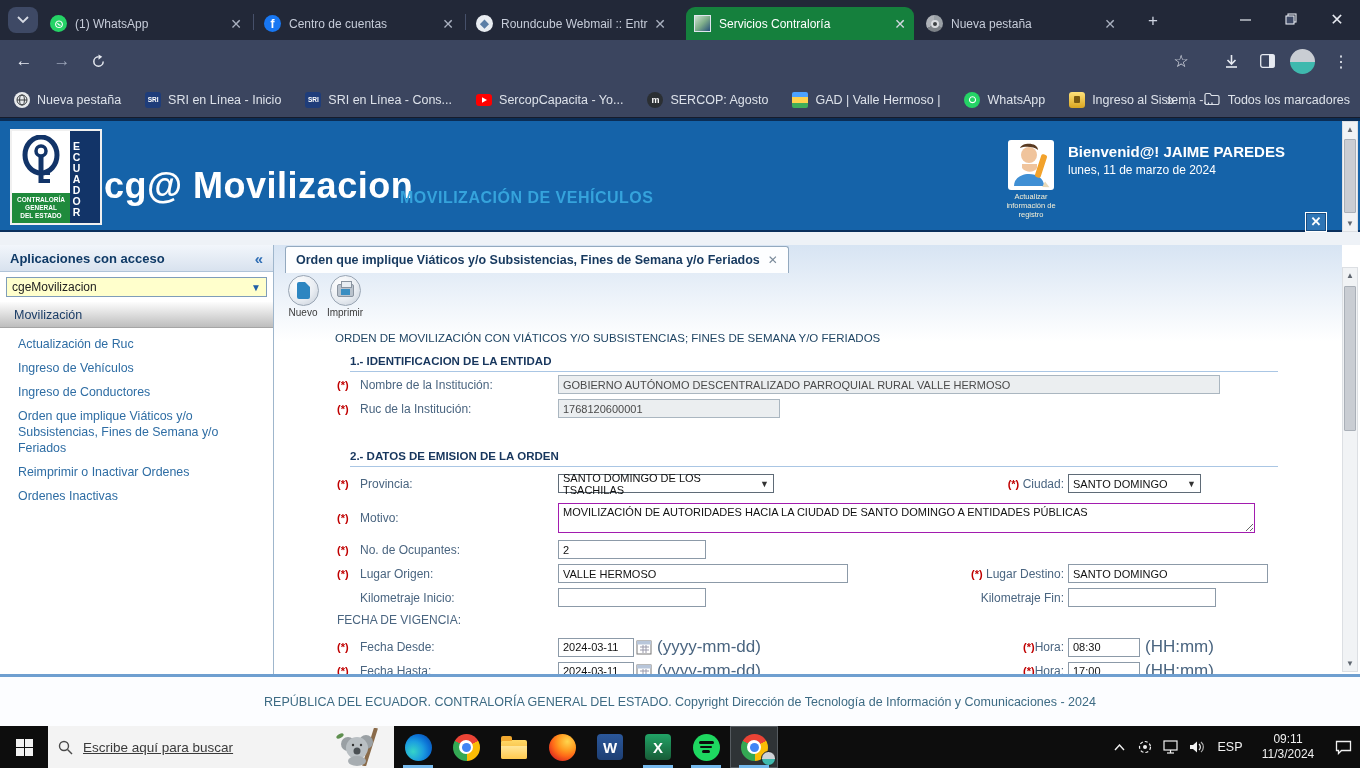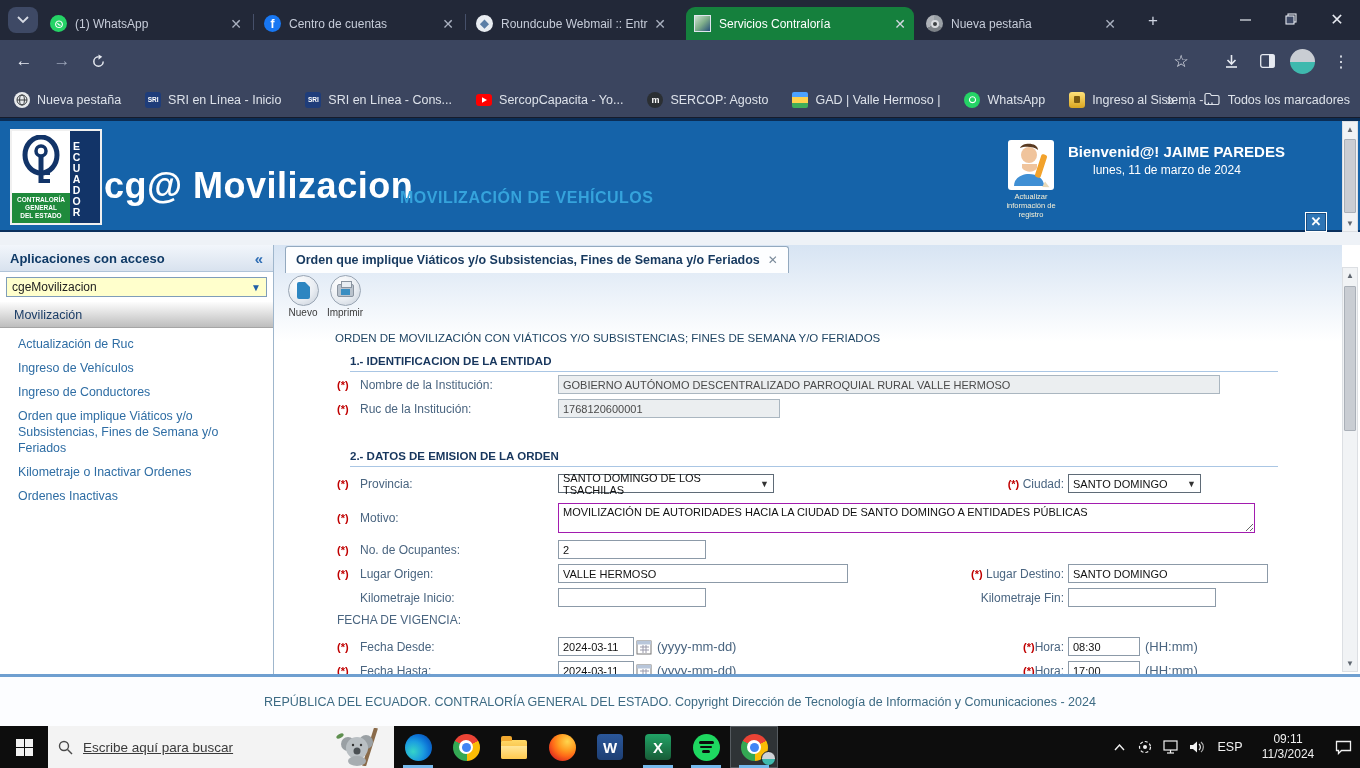--- a/index.html
+++ b/index.html
@@ -44,21 +44,21 @@
   .logo { position:absolute; left:10px; top:8px; width:92px; height:96px; background:#123468; border:2px solid #f0f0f0; display:flex; }
   .logo-left { width:58px; display:flex; flex-direction:column; }
   .logo-mono { height:62px; background:#fff; display:flex; align-items:center; justify-content:center; }
   .logo-green { flex:1; background:#1f8a3c; color:#fff; font-size:6.5px; font-weight:bold; text-align:center; line-height:8px; display:flex; flex-direction:column; justify-content:center; }
   .logo-ec { flex:1; color:#fff; font-weight:bold; font-size:10.5px; line-height:11.5px; text-align:center; padding-top:2px; letter-spacing:0; display:flex; flex-direction:column; align-items:center; }
   .app-title { position:absolute; left:104px; top:44px; color:#fff; font-size:36px; font-weight:bold; letter-spacing:0.5px; }
   .app-subtitle { position:absolute; left:400px; top:68px; color:#35a3dc; font-size:16px; font-weight:bold; letter-spacing:0.5px; }
   .avatar-box { position:absolute; left:1008px; top:19px; width:46px; height:50px; background:#fff; border-radius:3px; overflow:hidden; }
   .avatar-cap { position:absolute; left:998px; top:71px; width:66px; color:#f5efd5; font-size:7.5px; line-height:9px; text-align:center; }
   .welcome { position:absolute; left:1068px; top:22px; color:#fff; font-size:15px; font-weight:bold; }
-  .bdate { position:absolute; left:1068px; top:42px; color:#fff; font-size:12px;margin-left:25px; }
+  .bdate { position:absolute; left:1068px; top:42px; color:#fff; font-size:12px; }
   .banner-close { position:absolute; left:1305px; top:91px; width:22px; height:20px; background:#2e75b6; border:1px solid #fff; color:#fff; font-weight:bold; font-size:13px; text-align:center; line-height:18px; box-shadow:inset 0 0 0 1px #1a4d80; }
 
   .gapstrip { position:absolute; left:0; top:114px; width:1360px; height:13px; background:#eef2f7; }
 
   
   .sidebar { position:absolute; left:0; top:127px; width:274px; height:429px; background:#fff; border-right:1px solid #9fb6cc; }
   .sb-head { position:absolute; left:0; top:0; width:273px; height:27px; background:linear-gradient(#f2f6fb,#d8e2ee); border-bottom:1px solid #b0c4d8; display:flex; align-items:center; padding:0 10px; }
   .sb-head-t { color:#0f3a66; font-size:13px; font-weight:bold; flex:1; }
   .sb-collapse { color:#2f6eb5; font-size:15px; font-weight:bold; }
   .sb-select { position:absolute; left:6px; top:32px; width:261px; height:20px; background:#ffffcc; border:1px solid #7f9db9; display:flex; align-items:center; padding:0 5px; font-size:12px; color:#222; }
@@ -87,21 +87,21 @@
   .frow { position:absolute; left:63px; display:flex; align-items:center; }
   .req { width:23px; color:#c00000; font-weight:bold; font-size:11px; flex:0 0 auto; }
   .flabel { width:198px; color:#4a6580; font-size:12px; flex:0 0 auto; }
   .fin { height:19px; border:1px solid #8c9aa8; background:#fff; font-family:"Liberation Sans",sans-serif; font-size:11px; color:#111; padding:0 4px; }
   .fin.ro { background:#ebeef0; border-color:#aab6c0; color:#4a4a4a; }
   .fsel { height:19px; border:1px solid #5f6b77; background:#fff; display:flex; align-items:center; font-size:11px; color:#111; padding:0 4px; }
   .fsel .arr { margin-left:auto; font-size:9px; color:#333; padding-left:6px; }
   .rgroup { position:absolute; left:560px; display:flex; align-items:center; }
   .rlabel { width:230px; text-align:right; color:#4a6580; font-size:12px; margin-right:4px; }
   .rlabel .rq { color:#c00000; font-weight:bold; font-size:11px; }
-  .fhint { color:#4a6580; font-size:13px; margin-left:5px; }
+  .fhint { color:#4a6580; font-size:17px; margin-left:5px; }
   .ftextarea { width:697px; height:30px; border:1px solid #a21caf; resize:none; font-family:"Liberation Sans",sans-serif; font-size:11px; color:#111; padding:2px 4px; }
   .cal-ic { width:16px; height:16px; margin-left:2px; }
 
   
   .sbar { position:absolute; width:16px; background:#f1f3f5; border:1px solid #dcdfe3; }
   .sbar .sb-arr { position:absolute; left:0; width:14px; height:15px; background:#f1f3f5; color:#606770; font-size:8px; text-align:center; line-height:15px; }
   .sbar .sb-thumb { position:absolute; left:1px; width:12px; background:#c9cdd3; border:1px solid #aab0b8; border-radius:1px; }
 
   .sep-line { position:absolute; left:0; top:556px; width:1360px; height:3px; background:#6f9fd0; }
   .pfooter { position:absolute; left:0; top:559px; width:1360px; height:49px; background:#fcfdff; display:flex; align-items:center; justify-content:center; }
@@ -360,21 +360,21 @@
         <span class="arr">▼</span>
       </div>
       <div class="sb-group">
         <span>Movilización</span>
       </div>
       <div class="sb-items">
         <div class="sb-item">Actualización de Ruc</div>
         <div class="sb-item">Ingreso de Vehículos</div>
         <div class="sb-item">Ingreso de Conductores</div>
         <div class="sb-item">Orden que implique Viáticos y/o Subsistencias, Fines de Semana y/o Feriados</div>
-        <div class="sb-item">Kilometraje o Inactivar Ordenes</div>
+        <div class="sb-item">Reimprimir o Inactivar Ordenes</div>
         <div class="sb-item">Ordenes Inactivas</div>
       </div>
     </div>
 
     <div class="content">
       <div class="content-grad"></div>
 
       <div class="worktab">
         <span class="worktab-t">Orden que implique Viáticos y/o Subsistencias, Fines de Semana y/o Feriados</span>
         <span class="worktab-x">✕</span>

